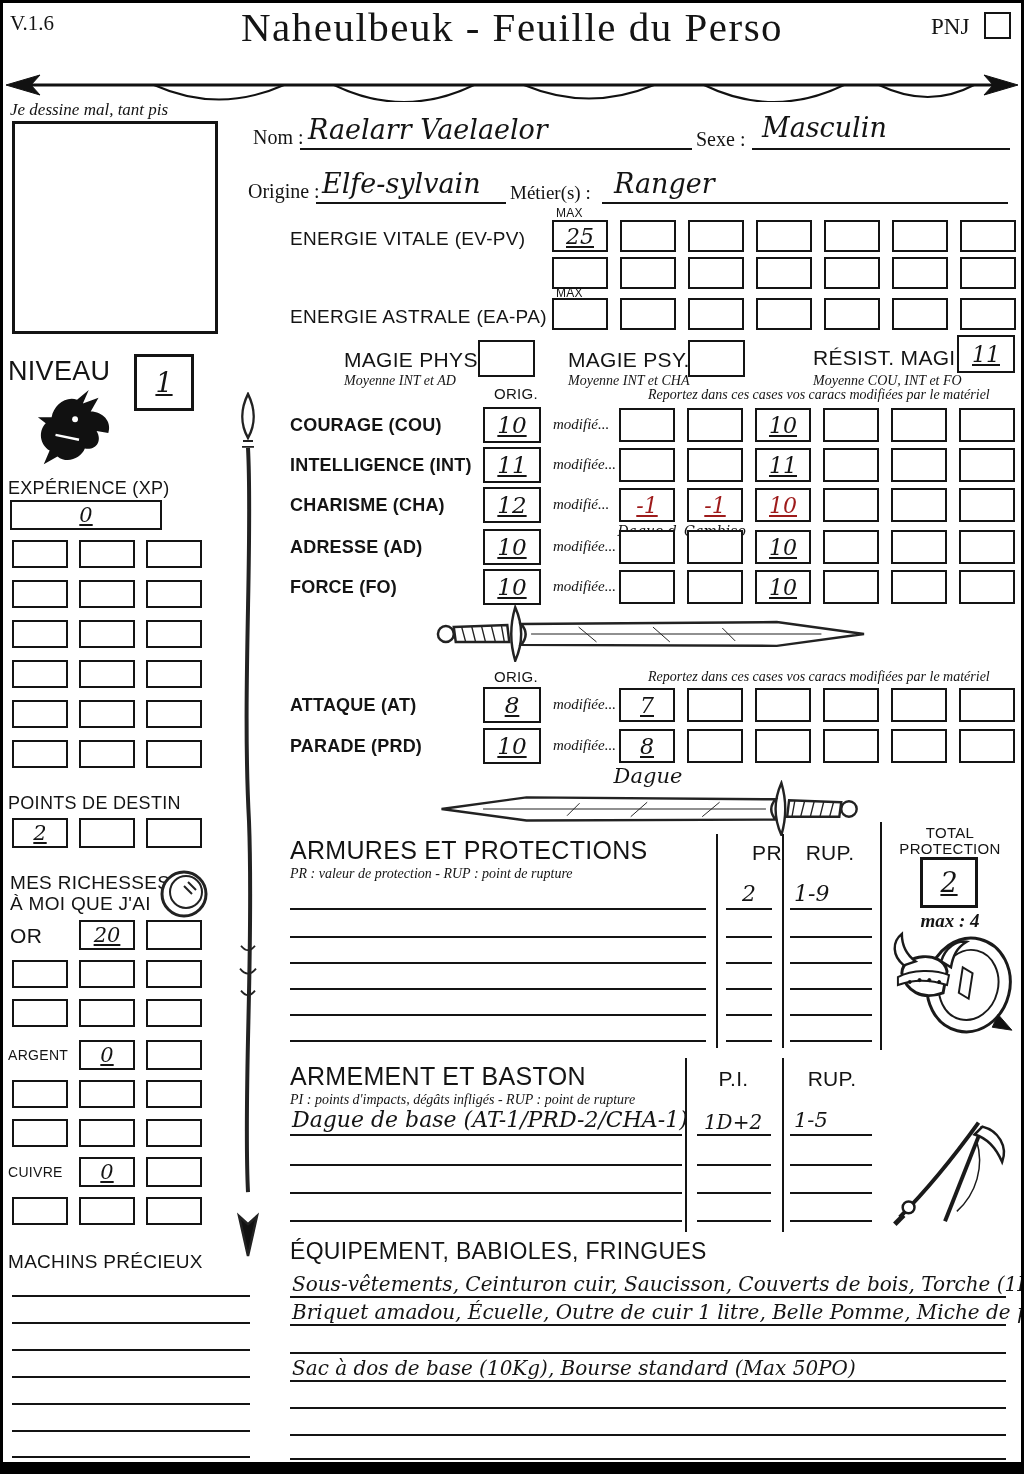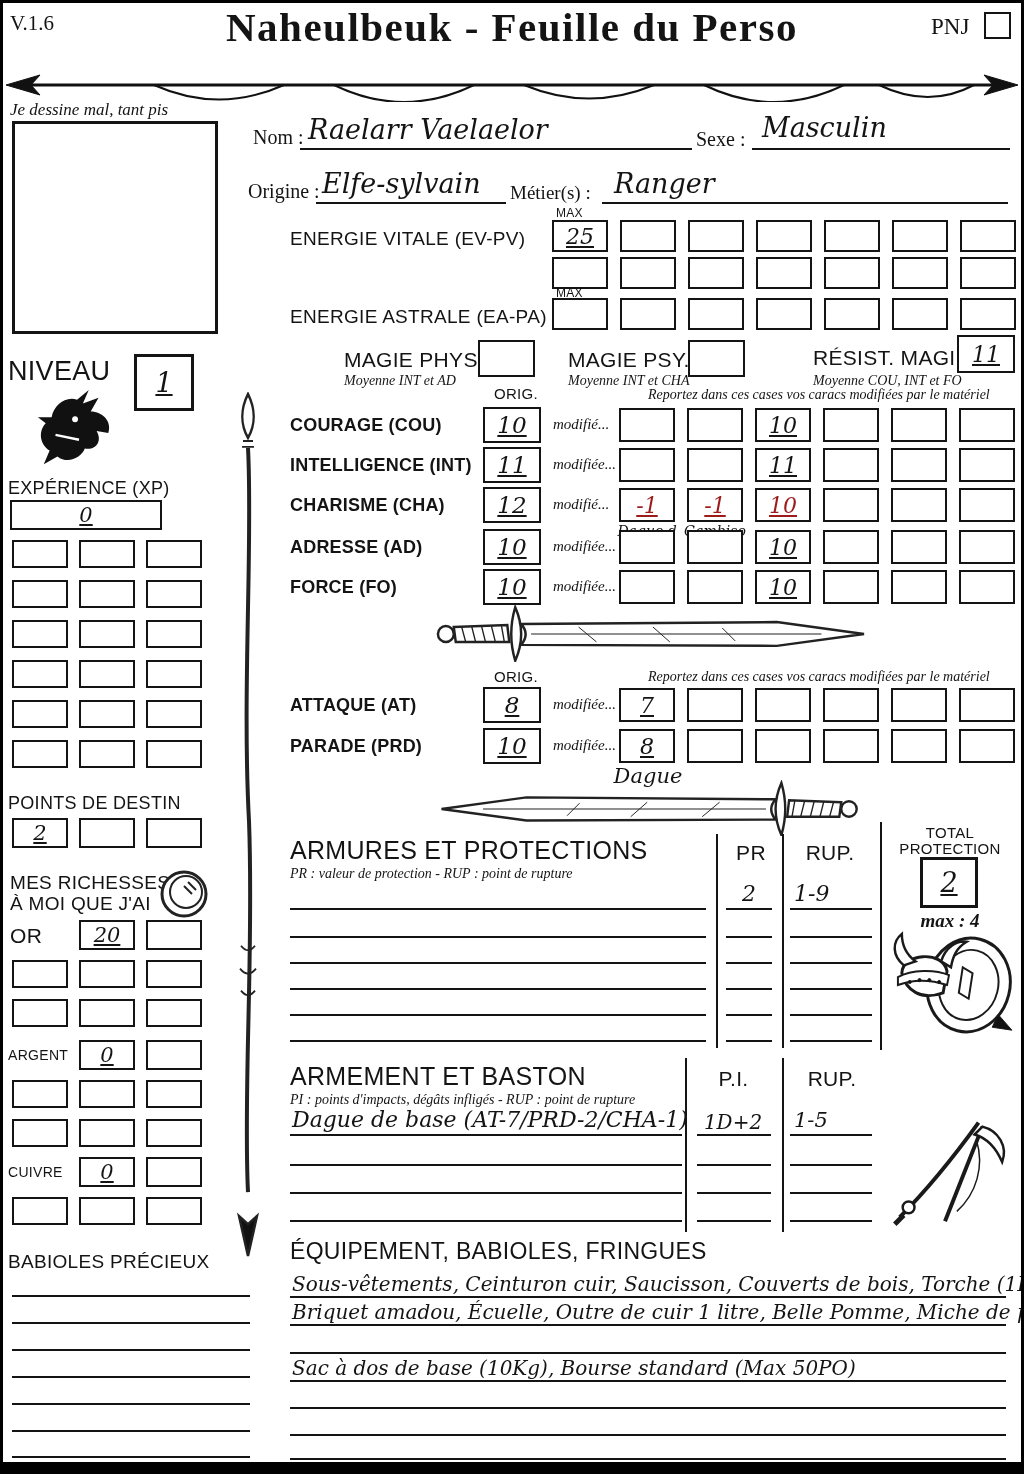--- a/index.html
+++ b/index.html
@@ -29,21 +29,21 @@
   .ctr{text-align:center;}
   svg{display:block;}
 </style>
 </head>
 <body>
 
 <div class="page">
   <div class="frame"></div>
 
   <span class="ser" style="left:10px;top:11px;font-size:21px;">V.1.6</span>
-  <div class="ser ctr" style="left:110px;top:3px;width:804px;font-size:41px;font-weight:bold;letter-spacing:1.5px;">Naheulbeuk - Feuille du Perso</div>
+  <div class="ser ctr" style="left:110px;top:3px;width:804px;font-size:41px;font-weight:normal;letter-spacing:1.5px;">Naheulbeuk - Feuille du Perso</div>
   <span class="ser" style="left:931px;top:14px;font-size:23px;">PNJ</span>
   <div class="sb" style="left:984px;top:12px;width:27px;height:27px;"></div>
 
   <svg class="abs" style="left:4px;top:72px;" width="1016" height="30" viewBox="0 0 1016 30">
     <g stroke="#111" fill="#111">
       <line x1="26" y1="13" x2="990" y2="13" stroke-width="3"></line>
       <path d="M2,13 L36,3 L27,13 L36,23 Z"></path>
       <path d="M1014,13 L980,3 L989,13 L980,23 Z"></path>
       <g fill="none" stroke-width="2">
         <path d="M150,13 Q215,42 280,13"></path>
@@ -163,21 +163,21 @@
         <span class="hw" style="font-size:21px;">0</span>
       </div>
     <div class="bx bx30"></div>
   </div>
   <div class="boxrow g11" style="left:12px;top:1197px;">
       <div class="bx bx28"></div>
       <div class="bx bx28"></div>
       <div class="bx bx28"></div>
     </div>
 
-  <span class="head" style="left:8px;top:1251px;font-size:19px;">BABIOLES PRÉCIEUX</span>
+  <span class="head" style="left:8px;top:1251px;font-size:19px;">MACHINS PRÉCIEUX</span>
   <div class="line" style="left:12px;top:1295px;width:238px;"></div>
   <div class="line" style="left:12px;top:1322px;width:238px;"></div>
   <div class="line" style="left:12px;top:1349px;width:238px;"></div>
   <div class="line" style="left:12px;top:1376px;width:238px;"></div>
   <div class="line" style="left:12px;top:1403px;width:238px;"></div>
   <div class="line" style="left:12px;top:1430px;width:238px;"></div>
   <div class="line" style="left:12px;top:1456px;width:238px;"></div>
 
   <svg class="abs" style="left:228px;top:392px;" width="40" height="866" viewBox="0 0 40 868">
     <g fill="#fff" stroke="#222" stroke-width="2.5">
@@ -471,21 +471,21 @@
       <path d="M24,23 L78,21 L80,38 L26,38 Z"></path>
       <path d="M32,23 L36,38 M42,22 L46,38 M52,22 L56,38 M62,22 L66,38 M72,21 L75,38" stroke-width="1.4" fill="none"></path>
       <path d="M86,3 Q98,30 86,57 Q78,30 86,3 Z"></path>
       <path d="M92,20 L350,18 L438,30 L350,42 L92,41 Q101,30 92,20 Z"></path>
       <path d="M102,30 L395,30" stroke-width="1.2" fill="none"></path>
       <path d="M150,23 L168,38 M225,23 L242,38 M295,24 L308,37" stroke-width="1" fill="none"></path>
     </g>
   </svg>
 
   <span class="head" style="left:290px;top:836px;font-size:25px;">ARMURES ET PROTECTIONS</span>
-  <span class="head ctr" style="left:716px;top:841px;width:70px;font-size:21px;position:absolute;">PR</span>
+  <span class="head ctr" style="left:732px;top:841px;width:70px;font-size:21px;position:absolute;">PR</span>
   <span class="head ctr" style="left:782px;top:841px;width:96px;font-size:21px;position:absolute;">RUP.</span>
   <span class="sit" style="left:290px;top:866px;font-size:14px;">PR : valeur de protection - RUP : point de rupture</span>
   <div class="vline" style="left:716px;top:834px;height:214px;"></div>
   <div class="vline" style="left:782px;top:834px;height:214px;"></div>
   <div class="vline" style="left:880px;top:822px;height:228px;"></div>
 
   <div class="line" style="left:290px;top:908px;width:416px;"></div>
   <span class="ahw ctr" style="left:716px;top:881px;width:66px;font-size:22px;">2</span>
   <div class="line" style="left:726px;top:908px;width:46px;"></div>
   <span class="ahw" style="left:794px;top:881px;font-size:22px;">1-9</span>
@@ -530,21 +530,21 @@
     </g>
   </svg>
 
   <span class="head" style="left:290px;top:1062px;font-size:25px;">ARMEMENT ET BASTON</span>
   <span class="head ctr" style="left:685px;top:1067px;width:97px;font-size:21px;position:absolute;">P.I.</span>
   <span class="head ctr" style="left:782px;top:1067px;width:100px;font-size:21px;position:absolute;">RUP.</span>
   <span class="sit" style="left:290px;top:1092px;font-size:14px;">PI : points d'impacts, dégâts infligés - RUP : point de rupture</span>
   <div class="vline" style="left:685px;top:1058px;height:174px;"></div>
   <div class="vline" style="left:782px;top:1058px;height:174px;"></div>
 
-  <span class="ahw" style="left:292px;top:1107px;font-size:22px;">Dague de base (AT-7/PRD-2/CHA-1)</span>
+  <span class="ahw" style="left:292px;top:1107px;font-size:22px;">Dague de base (AT-1/PRD-2/CHA-1)</span>
   <div class="line" style="left:290px;top:1134px;width:392px;"></div>
   <span class="ahw ctr" style="left:690px;top:1110px;width:86px;font-size:20px;">1D+2</span>
   <div class="line" style="left:697px;top:1134px;width:74px;"></div>
   <span class="ahw" style="left:794px;top:1108px;font-size:21px;">1-5</span>
   <div class="line" style="left:790px;top:1134px;width:82px;"></div>
 
   <div class="line" style="left:290px;top:1164px;width:392px;"></div>
     <div class="line" style="left:697px;top:1164px;width:74px;"></div>
     <div class="line" style="left:790px;top:1164px;width:82px;"></div>
   <div class="line" style="left:290px;top:1192px;width:392px;"></div>

